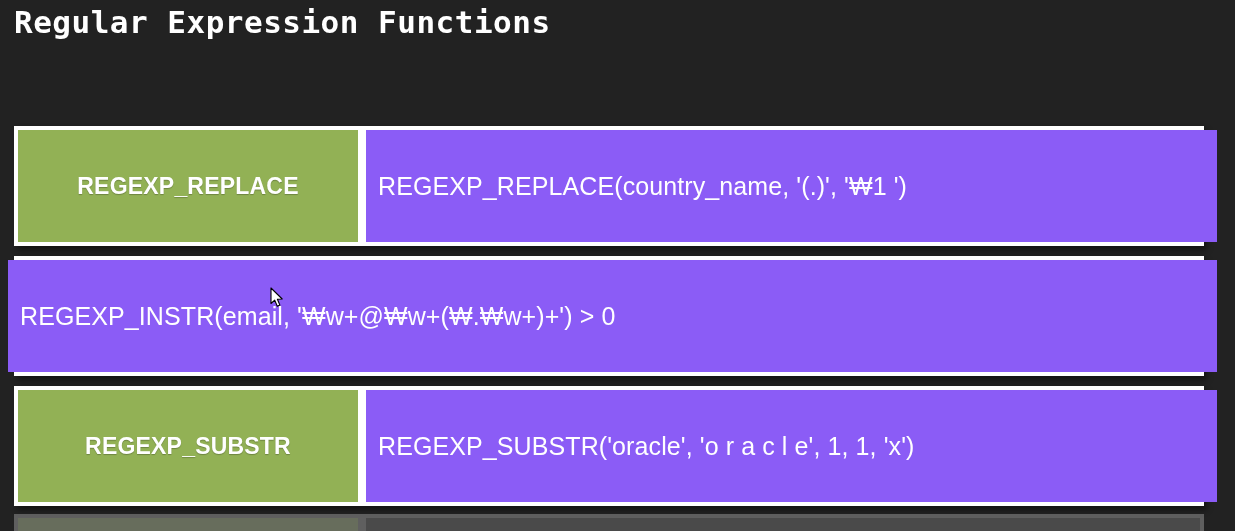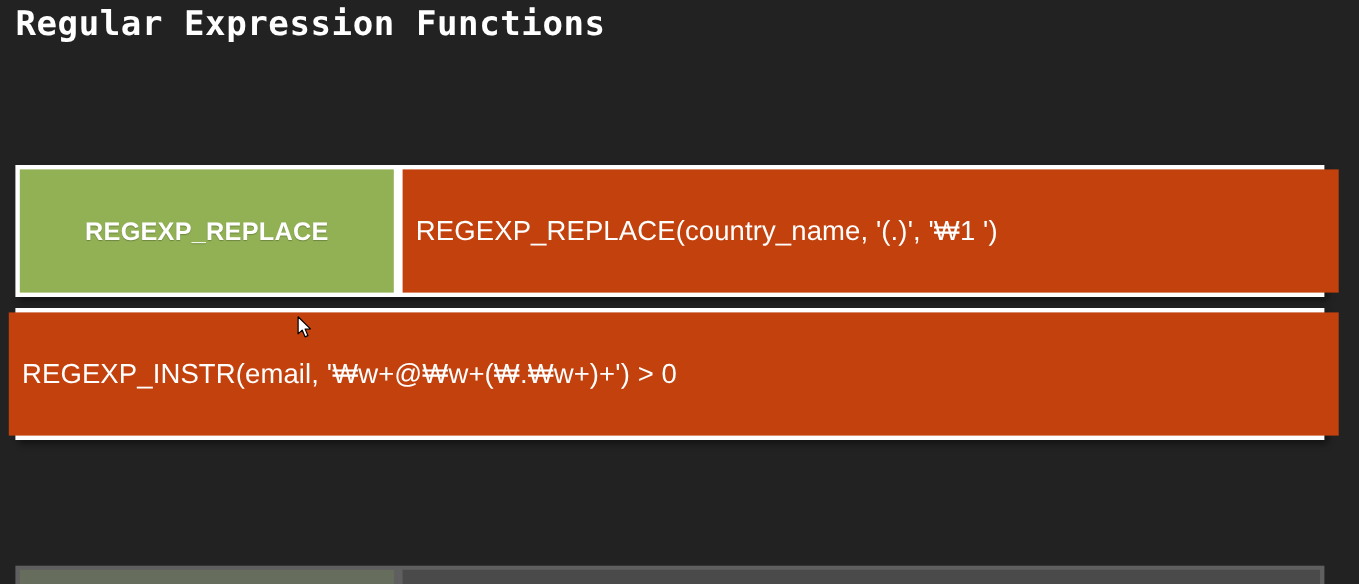--- a/index.html
+++ b/index.html
@@ -30,21 +30,20 @@
     white-space: nowrap;
     line-height: 44px;
   }
 
   
   .rows {
     position: absolute;
     left: 0;
     top: 130px;
     width: 1235px;
-    margin-top: 24px;
   }
 
   .row {
     position: relative;
     height: 112px;
     margin-bottom: 18px;
     display: flex;
     align-items: stretch;
   }
 
@@ -77,21 +76,21 @@
     text-shadow: 0 1px 1px rgba(0,0,0,0.25);
     white-space: nowrap;
   }
 
   .code-cell {
     position: relative;
     z-index: 1;
     margin-left: 8px;
     margin-right: 18px;
     flex: 1;
-    background: #c2410c;
+    background: #8b5cf6;
     display: flex;
     align-items: center;
     color: #ffffff;
     font-size: 25px;
     letter-spacing: 0.1px;
     padding-left: 12px;
     white-space: nowrap;
     overflow: hidden;
   }
 
@@ -152,20 +151,24 @@
 
   <div class="row">
     <div class="label-cell">REGEXP_REPLACE</div>
     <div class="code-cell">REGEXP_REPLACE(country_name, '(.)', '₩1 ')</div>
   </div>
 
   <div class="row">
     <div class="code-cell">REGEXP_INSTR(email, '₩w+@₩w+(₩.₩w+)+') &gt; 0</div>
   </div>
 
+  <div class="row">
+    <div class="label-cell">REGEXP_SUBSTR</div>
+    <div class="code-cell">REGEXP_SUBSTR('oracle', 'o r a c l e', 1, 1, 'x')</div>
+  </div>
 
 </div>
 
 <div class="row-partial">
   <div class="strip-frame"></div>
   <div class="strip-green"></div>
   <div class="strip-black"></div>
 </div>
 
 <div class="cursor">

